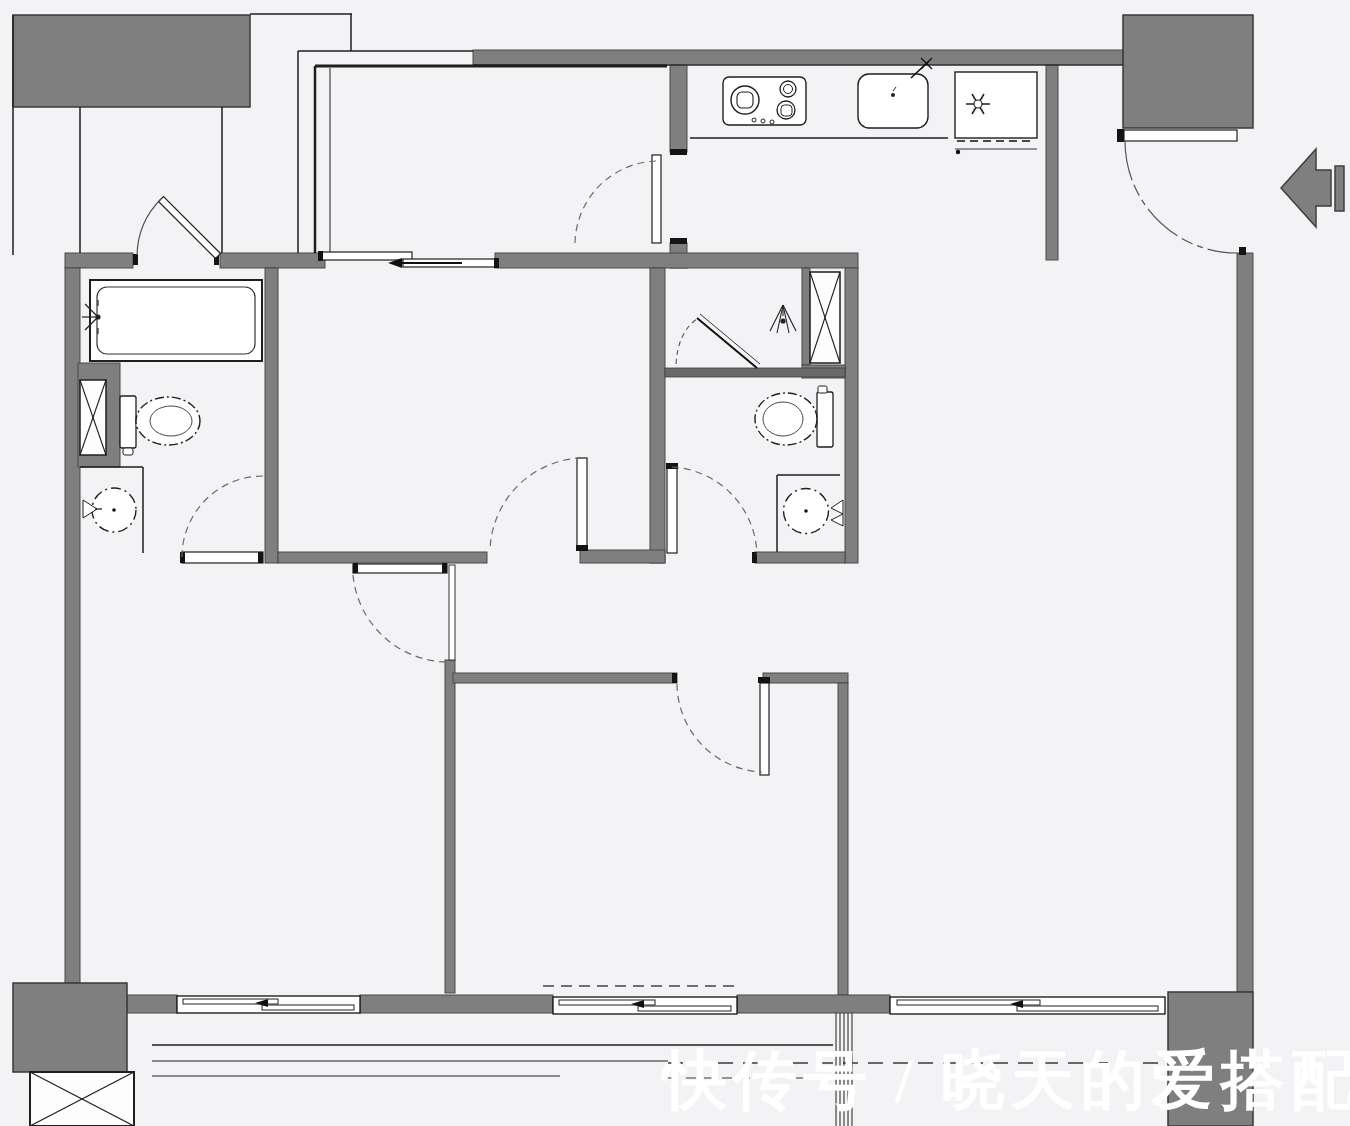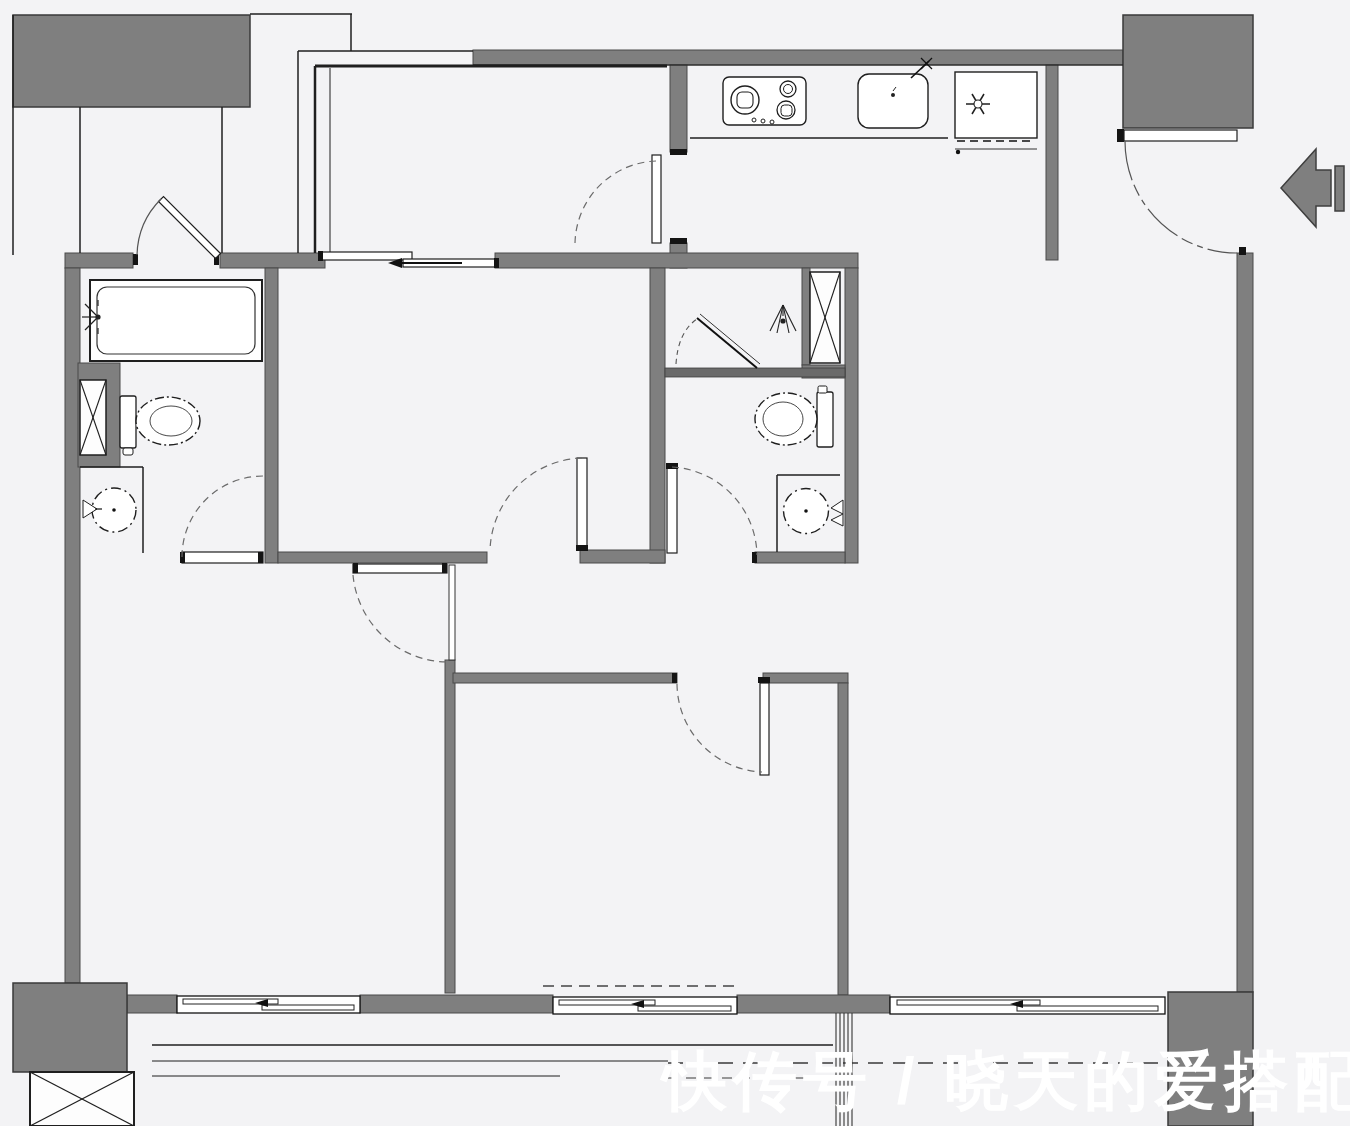--- a/index.html
+++ b/index.html
@@ -1,21 +1,21 @@
 <!DOCTYPE html>
 <html style="--background: #f3f3f5; --wall: #7f7f7f; --wall_edge: #4a4a4a; --line: #1f1f1f; --soft: #555555; --watermark: #ffffff;"><head>
 <meta charset="utf-8">
 <style>
   :root{
     --background:#f3f3f5; --wall:#7f7f7f; --wall_edge:#4a4a4a;
     --line:#1f1f1f; --soft:#555555; --watermark:#ffffff;
   }
   html,body{margin:0;padding:0;background:var(--background);}
   .canvas{position:relative;width:1350px;height:1126px;background:var(--background);overflow:hidden;
-          font-family:Liberation Sans, sans-serif;}
+          font-family:Liberation Serif, serif;}
   svg{position:absolute;left:0;top:0;}
   .wall{fill:var(--wall);stroke:var(--wall_edge);stroke-width:1;}
   .wallb{fill:var(--wall);stroke:#3a3a3a;stroke-width:1.5;}
   .ln{stroke:var(--line);fill:none;}
   .fix{fill:#ffffff;stroke:#1f1f1f;}
   .leaf{fill:#ffffff;stroke:#1f1f1f;stroke-width:1.2;}
   .arc{fill:none;stroke:#6b6b6b;stroke-width:1.2;stroke-dasharray:7 5;}
   .arcs{fill:none;stroke:#555;stroke-width:1.2;}
   .cap{fill:#141414;}
   .watermark{

